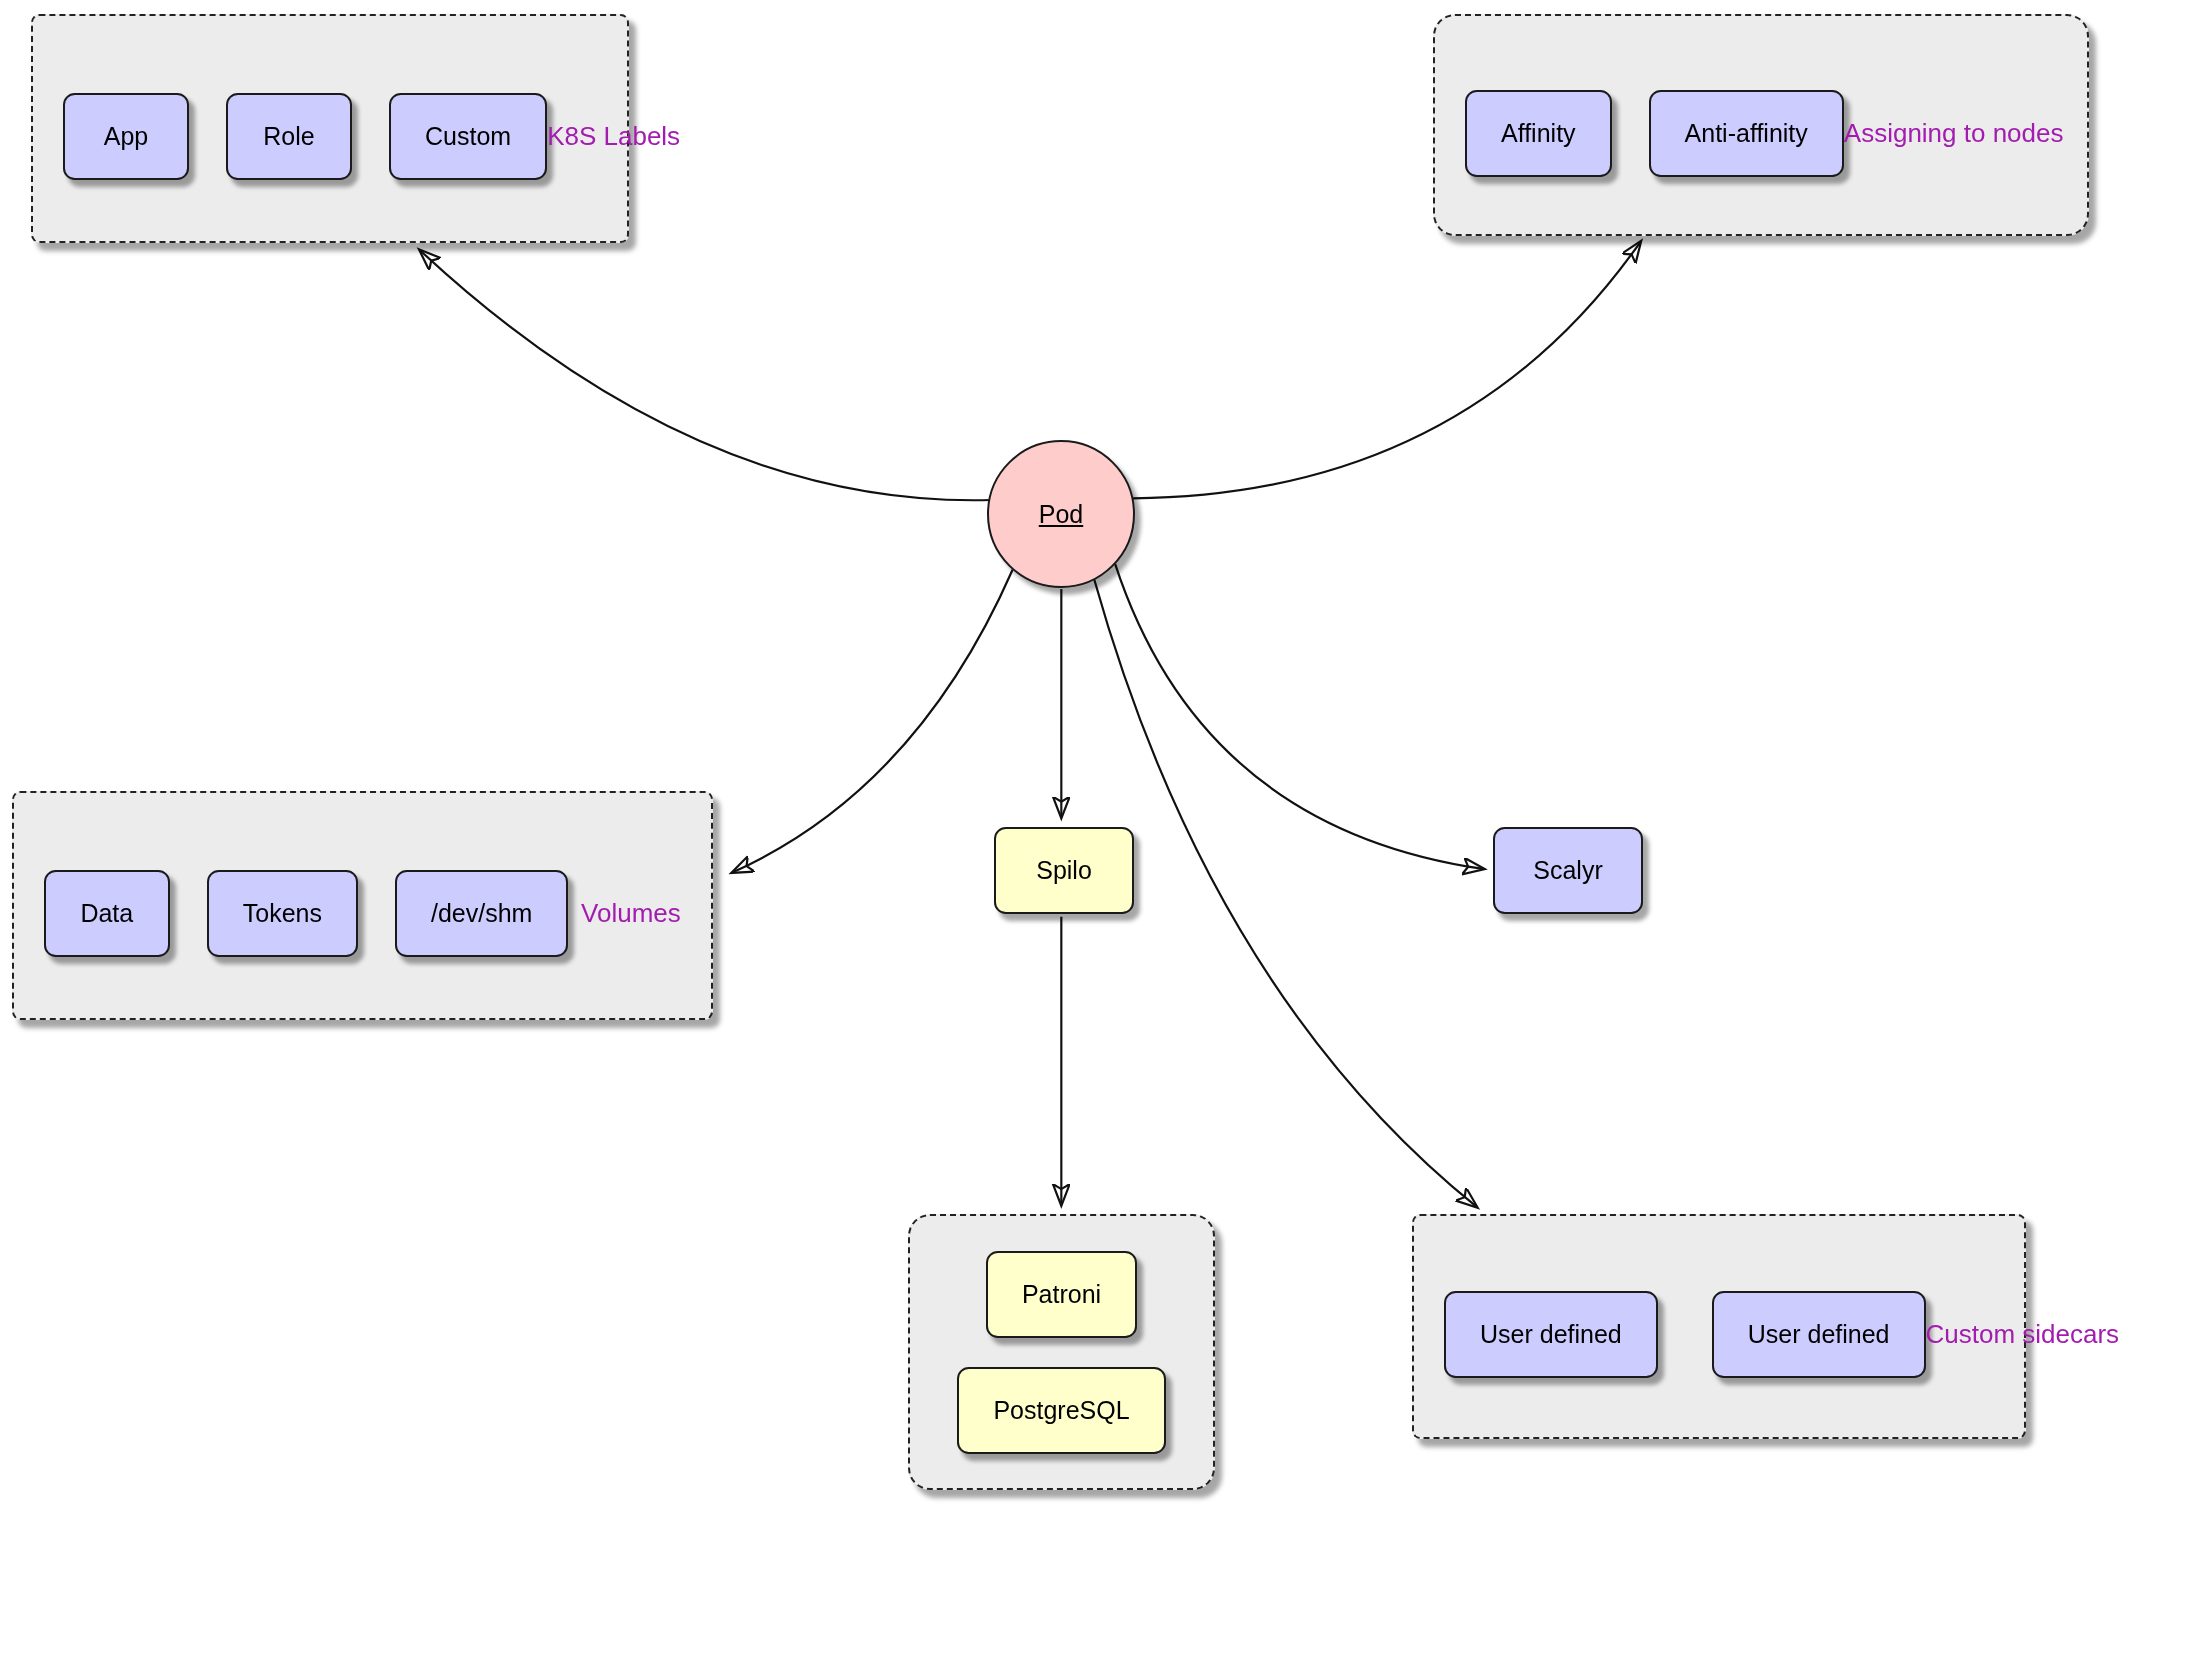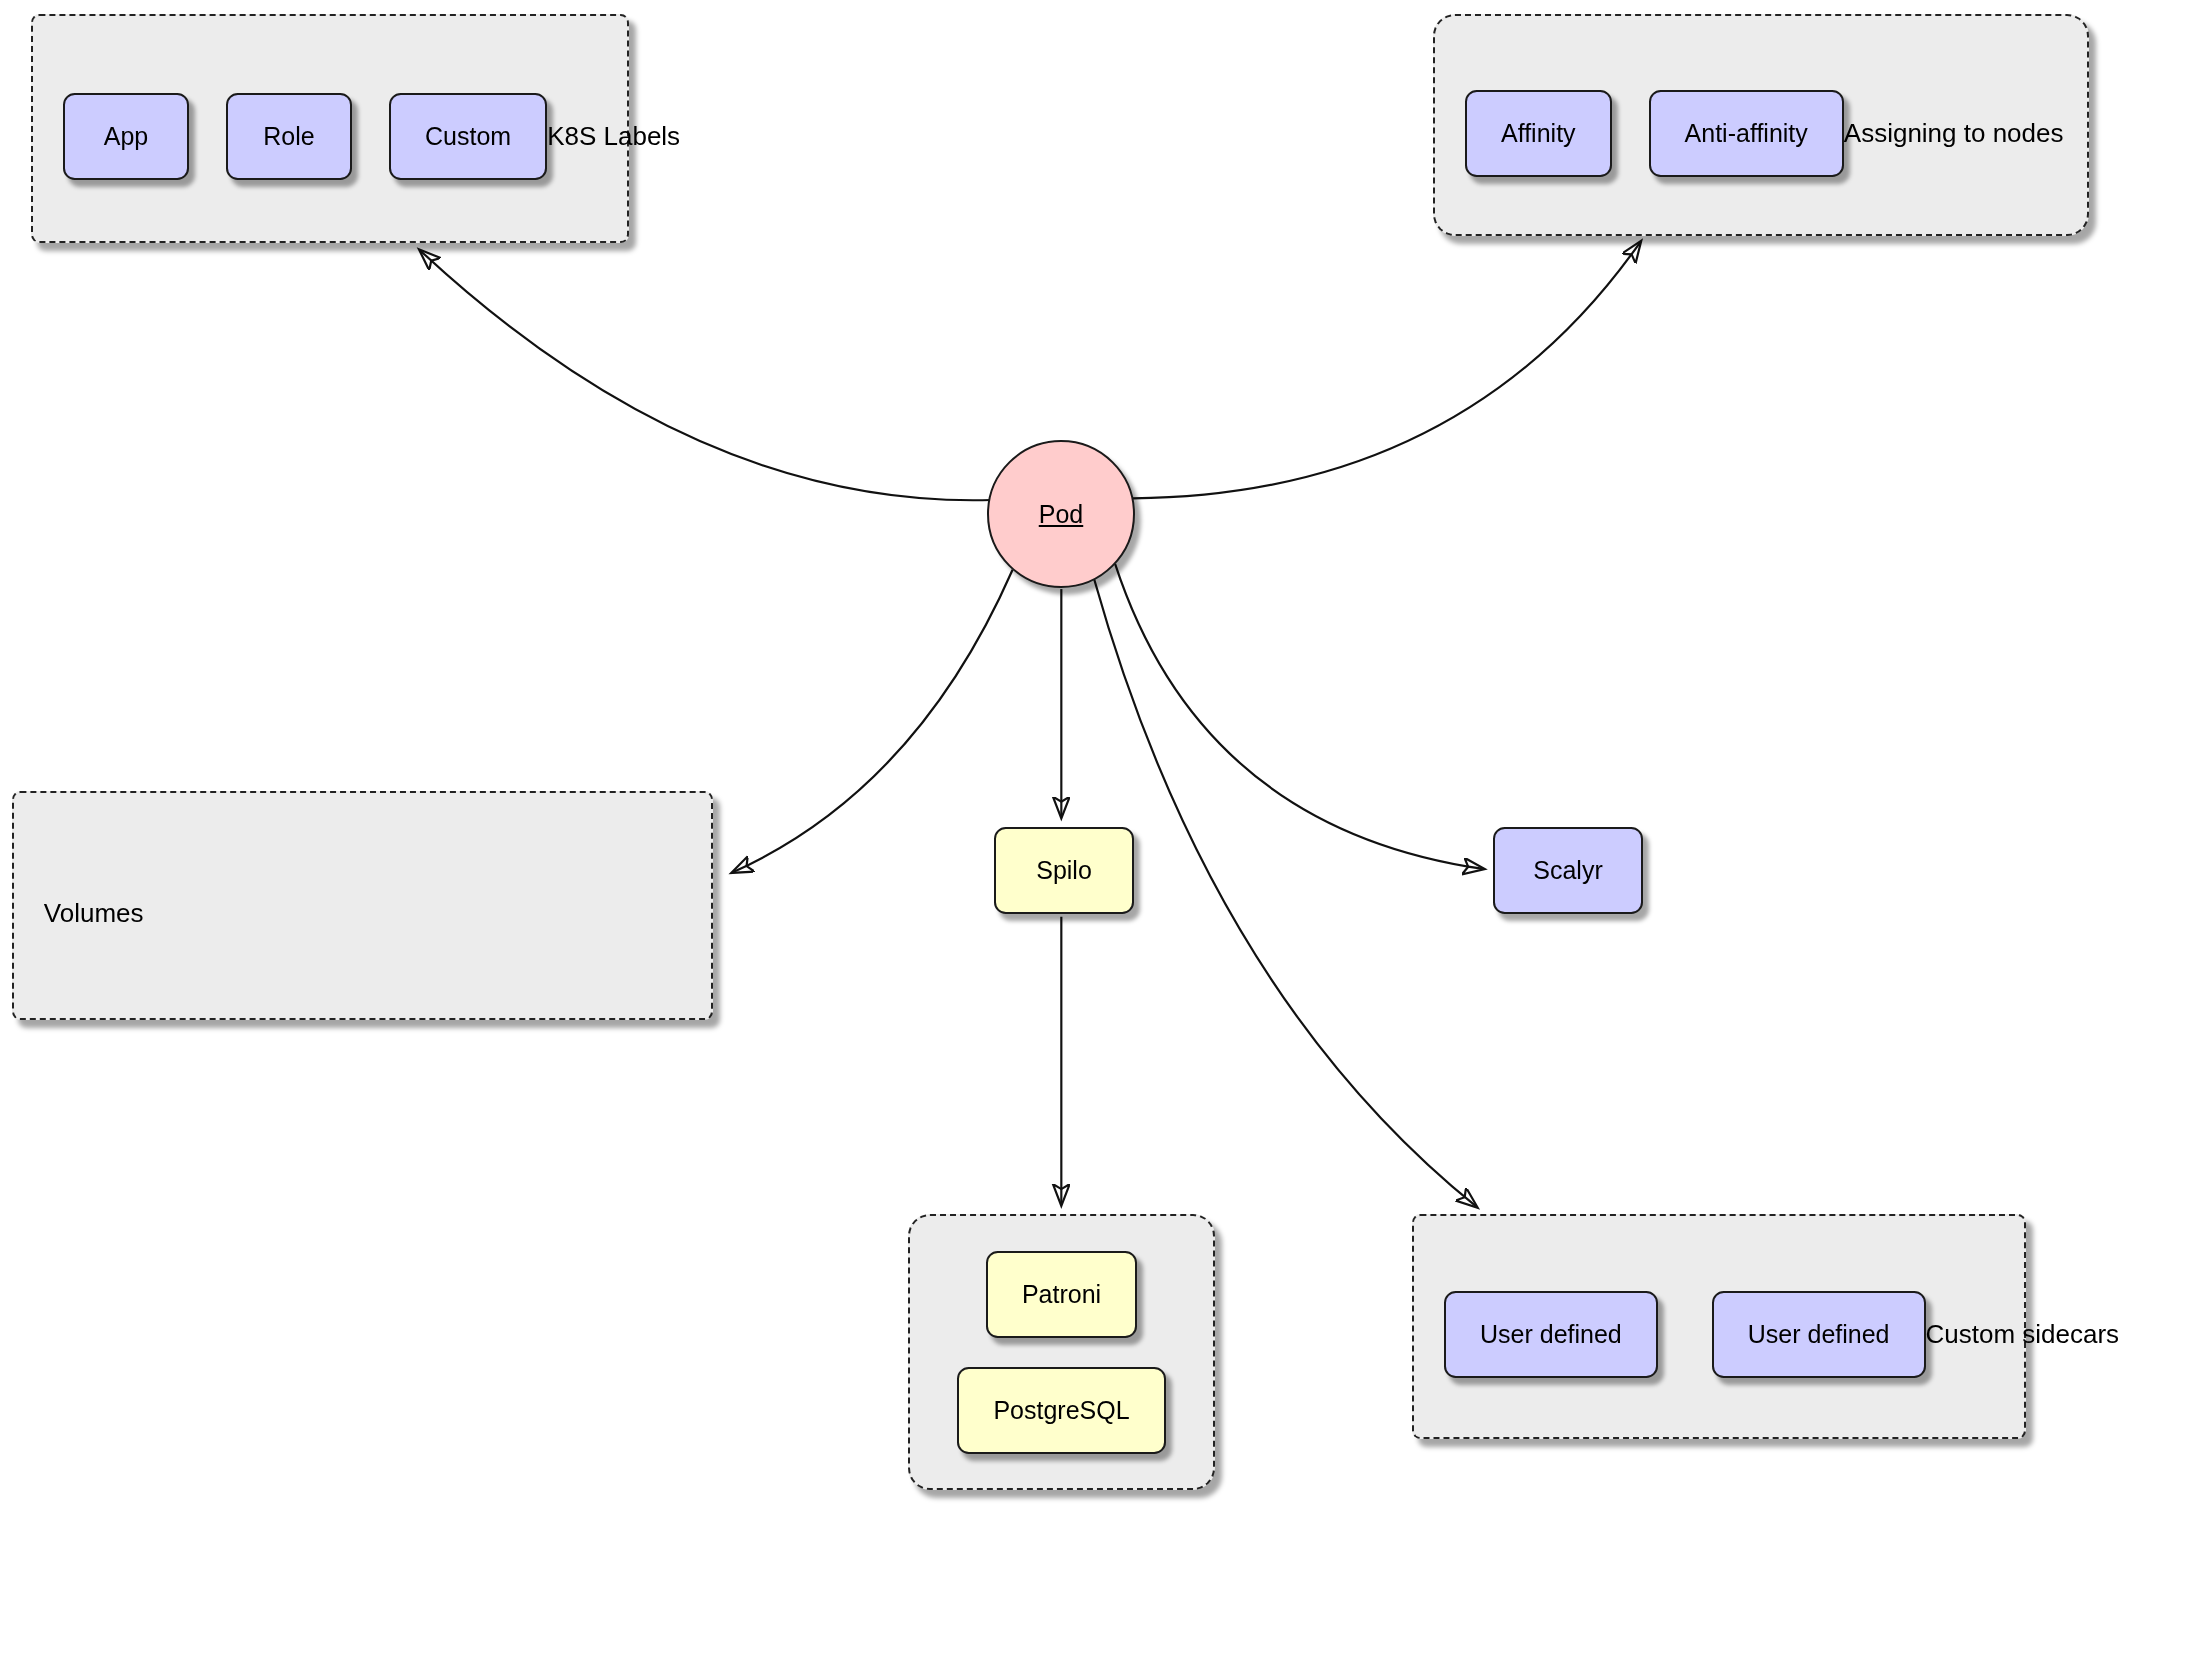--- a/index.html
+++ b/index.html
@@ -25,21 +25,21 @@
     background:var(--gray);
     border:2.5px dashed #222;
     border-radius:8.4px;
     box-shadow:6.7px 7.6px 5px rgba(0,0,0,0.35);
     display:flex;flex-direction:row;align-items:center;justify-content:space-between;
     padding:34px 30px 18.5px 30px;
   }
   .group.no-title{justify-content:center;}
   .items{display:flex;gap:37px;align-items:center;justify-content:center;}
   .items.col{flex-direction:column;gap:29px;}
-  .group-title{font-size:26px;color:#000000;white-space:nowrap;}
+  .group-title{font-size:26px;color:#a21caf;white-space:nowrap;}
 
   
   .nodebox{
     background:var(--purple);
     border:2.5px solid #1a1a1a;
     border-radius:11.8px;
     box-shadow:5.9px 6.7px 4.2px rgba(0,0,0,0.35);
     font-size:25px;
     padding:0 34px;
     height:87px;min-width:126px;
@@ -94,20 +94,25 @@
     <div class="items">
       <div class="nodebox">Affinity</div>
       <div class="nodebox">Anti-affinity</div>
     </div>
     <div class="group-title">Assigning to nodes</div>
   </div>
 
   <div class="pod" style="left:987px; top:440px;">Pod</div>
 
   <div class="group" style="left:11.8px; top:791px; width:701px; height:229px;">
+    <div class="items">
+      <div class="nodebox">Data</div>
+      <div class="nodebox">Tokens</div>
+      <div class="nodebox">/dev/shm</div>
+    </div>
     <div class="group-title">Volumes</div>
   </div>
 
   <div class="nodebox yellow standalone" style="left:994px; top:827px; min-width:140px;">Spilo</div>
 
   <div class="nodebox standalone" style="left:1493px; top:827px; min-width:150px;">Scalyr</div>
 
   <div class="group no-title" style="left:908px; top:1214px; width:307px; height:276px; padding:37px 30px;border-radius:22px;">
     <div class="items col">
       <div class="nodebox yellow">Patroni</div>

